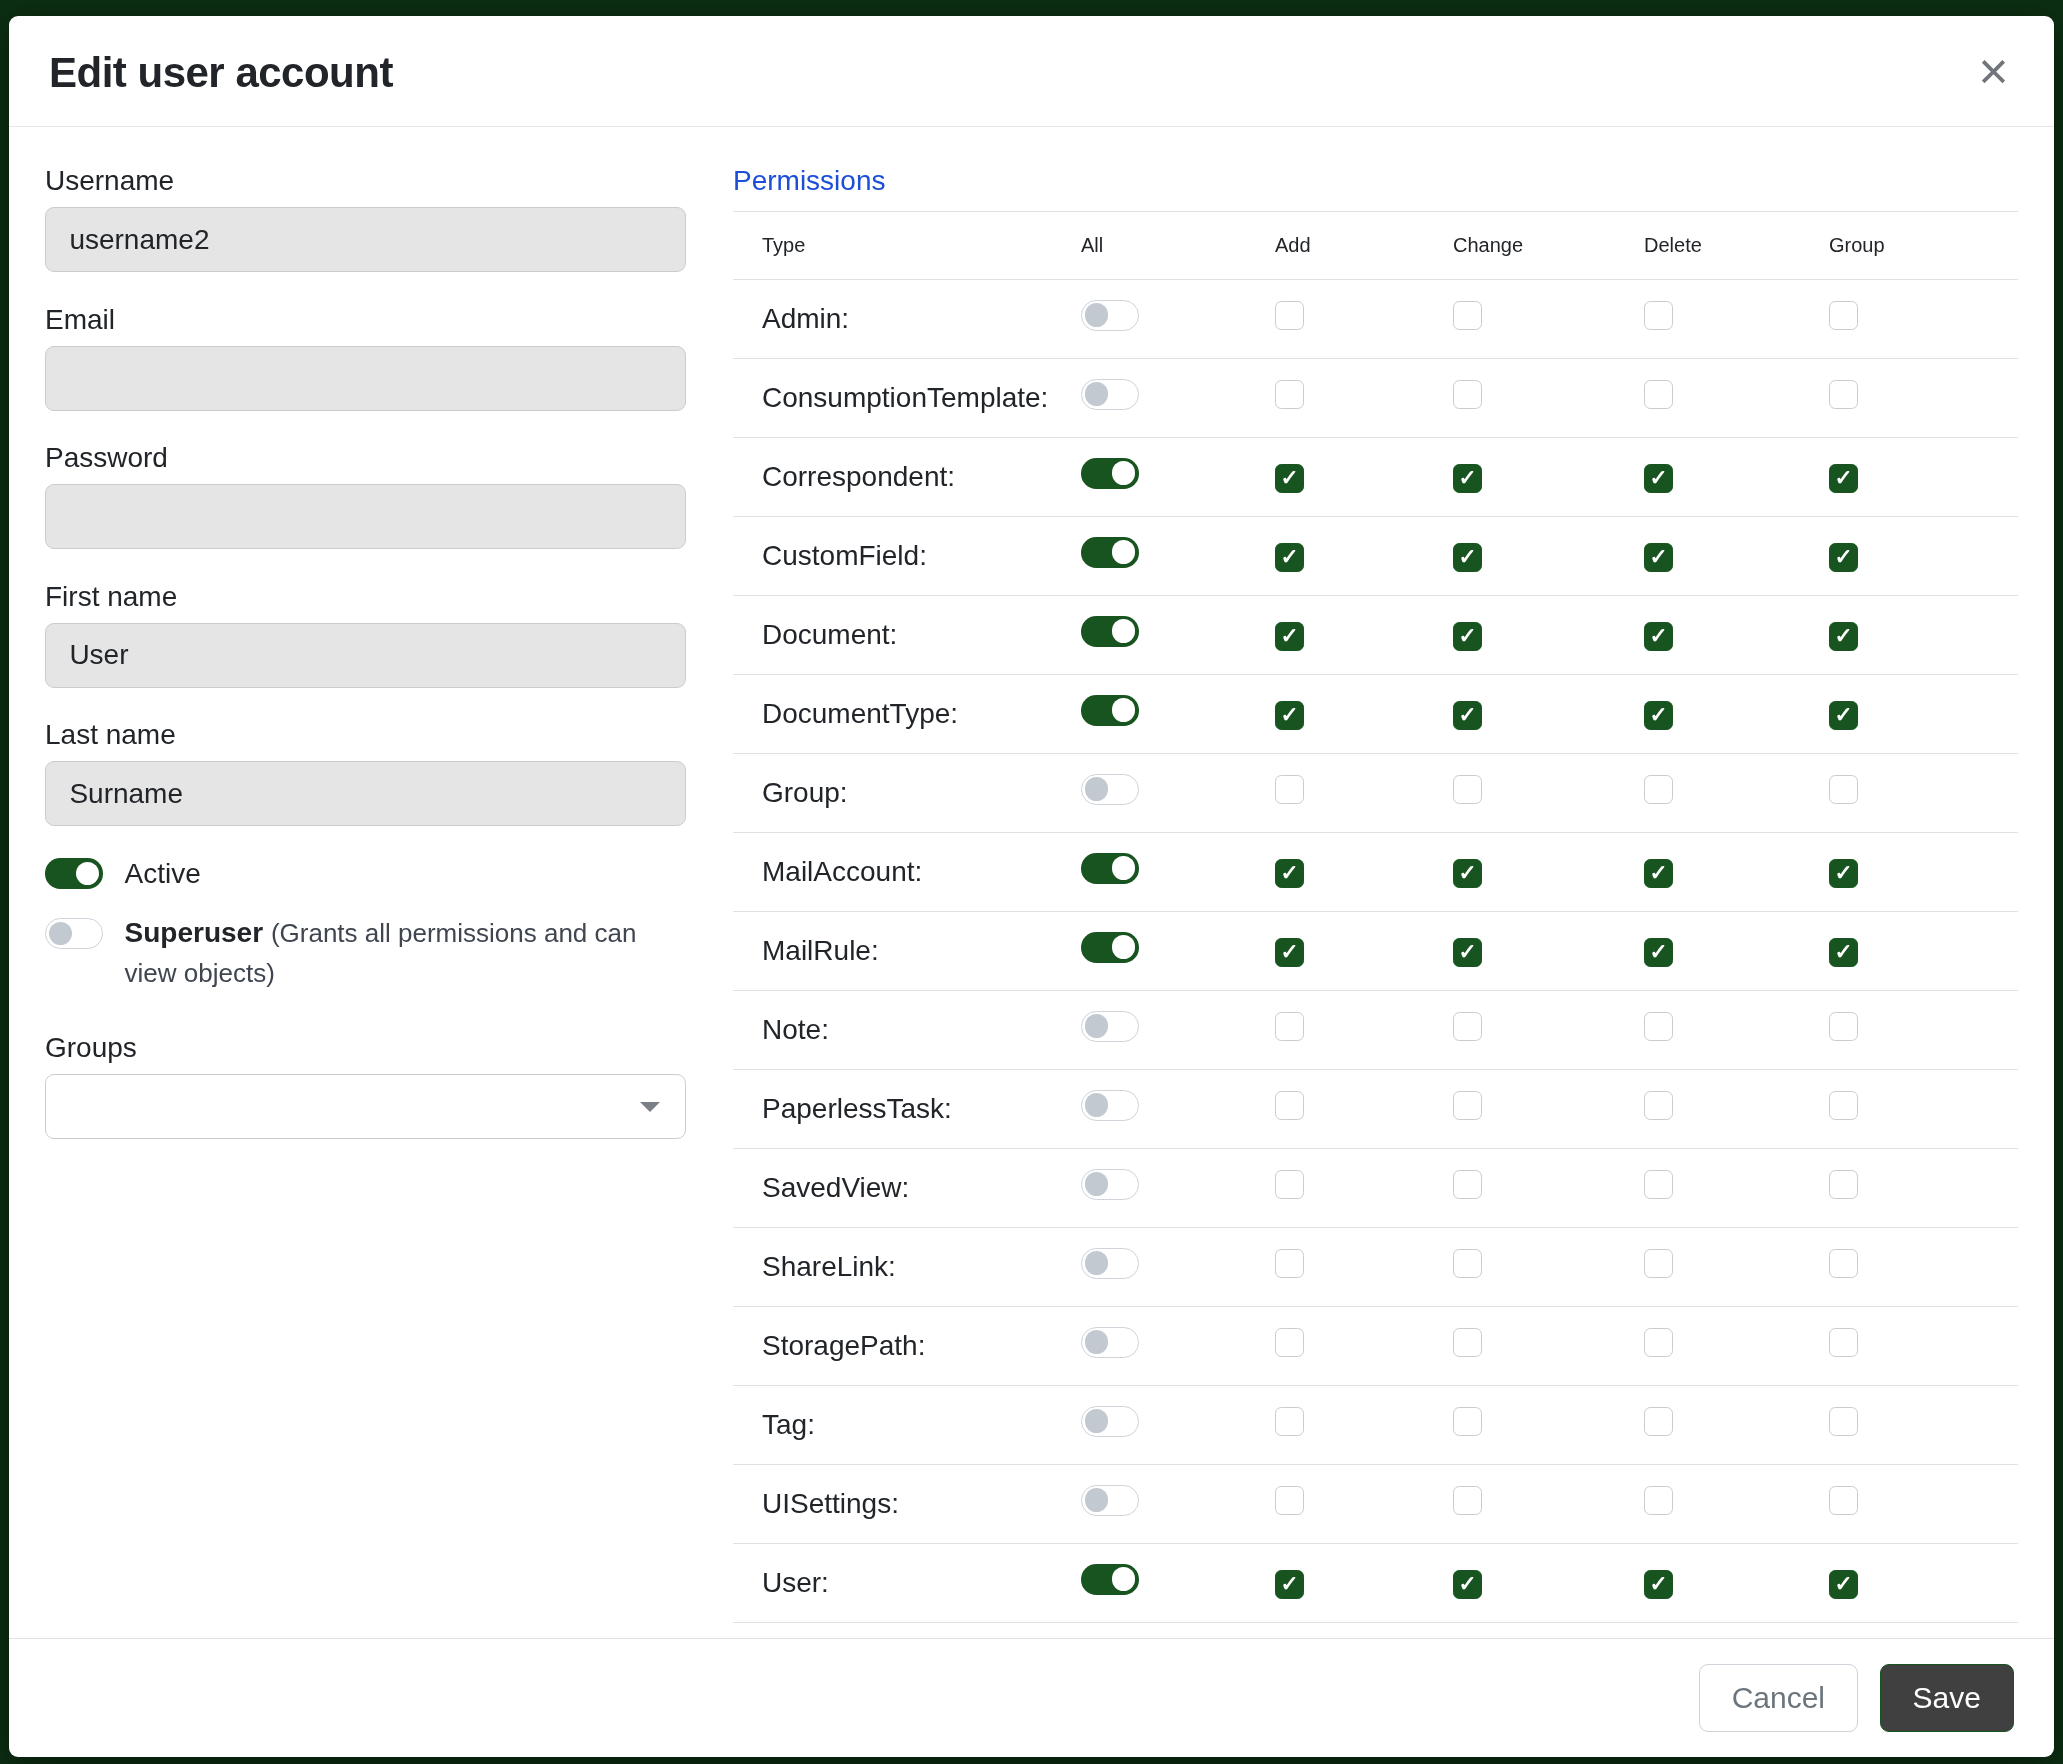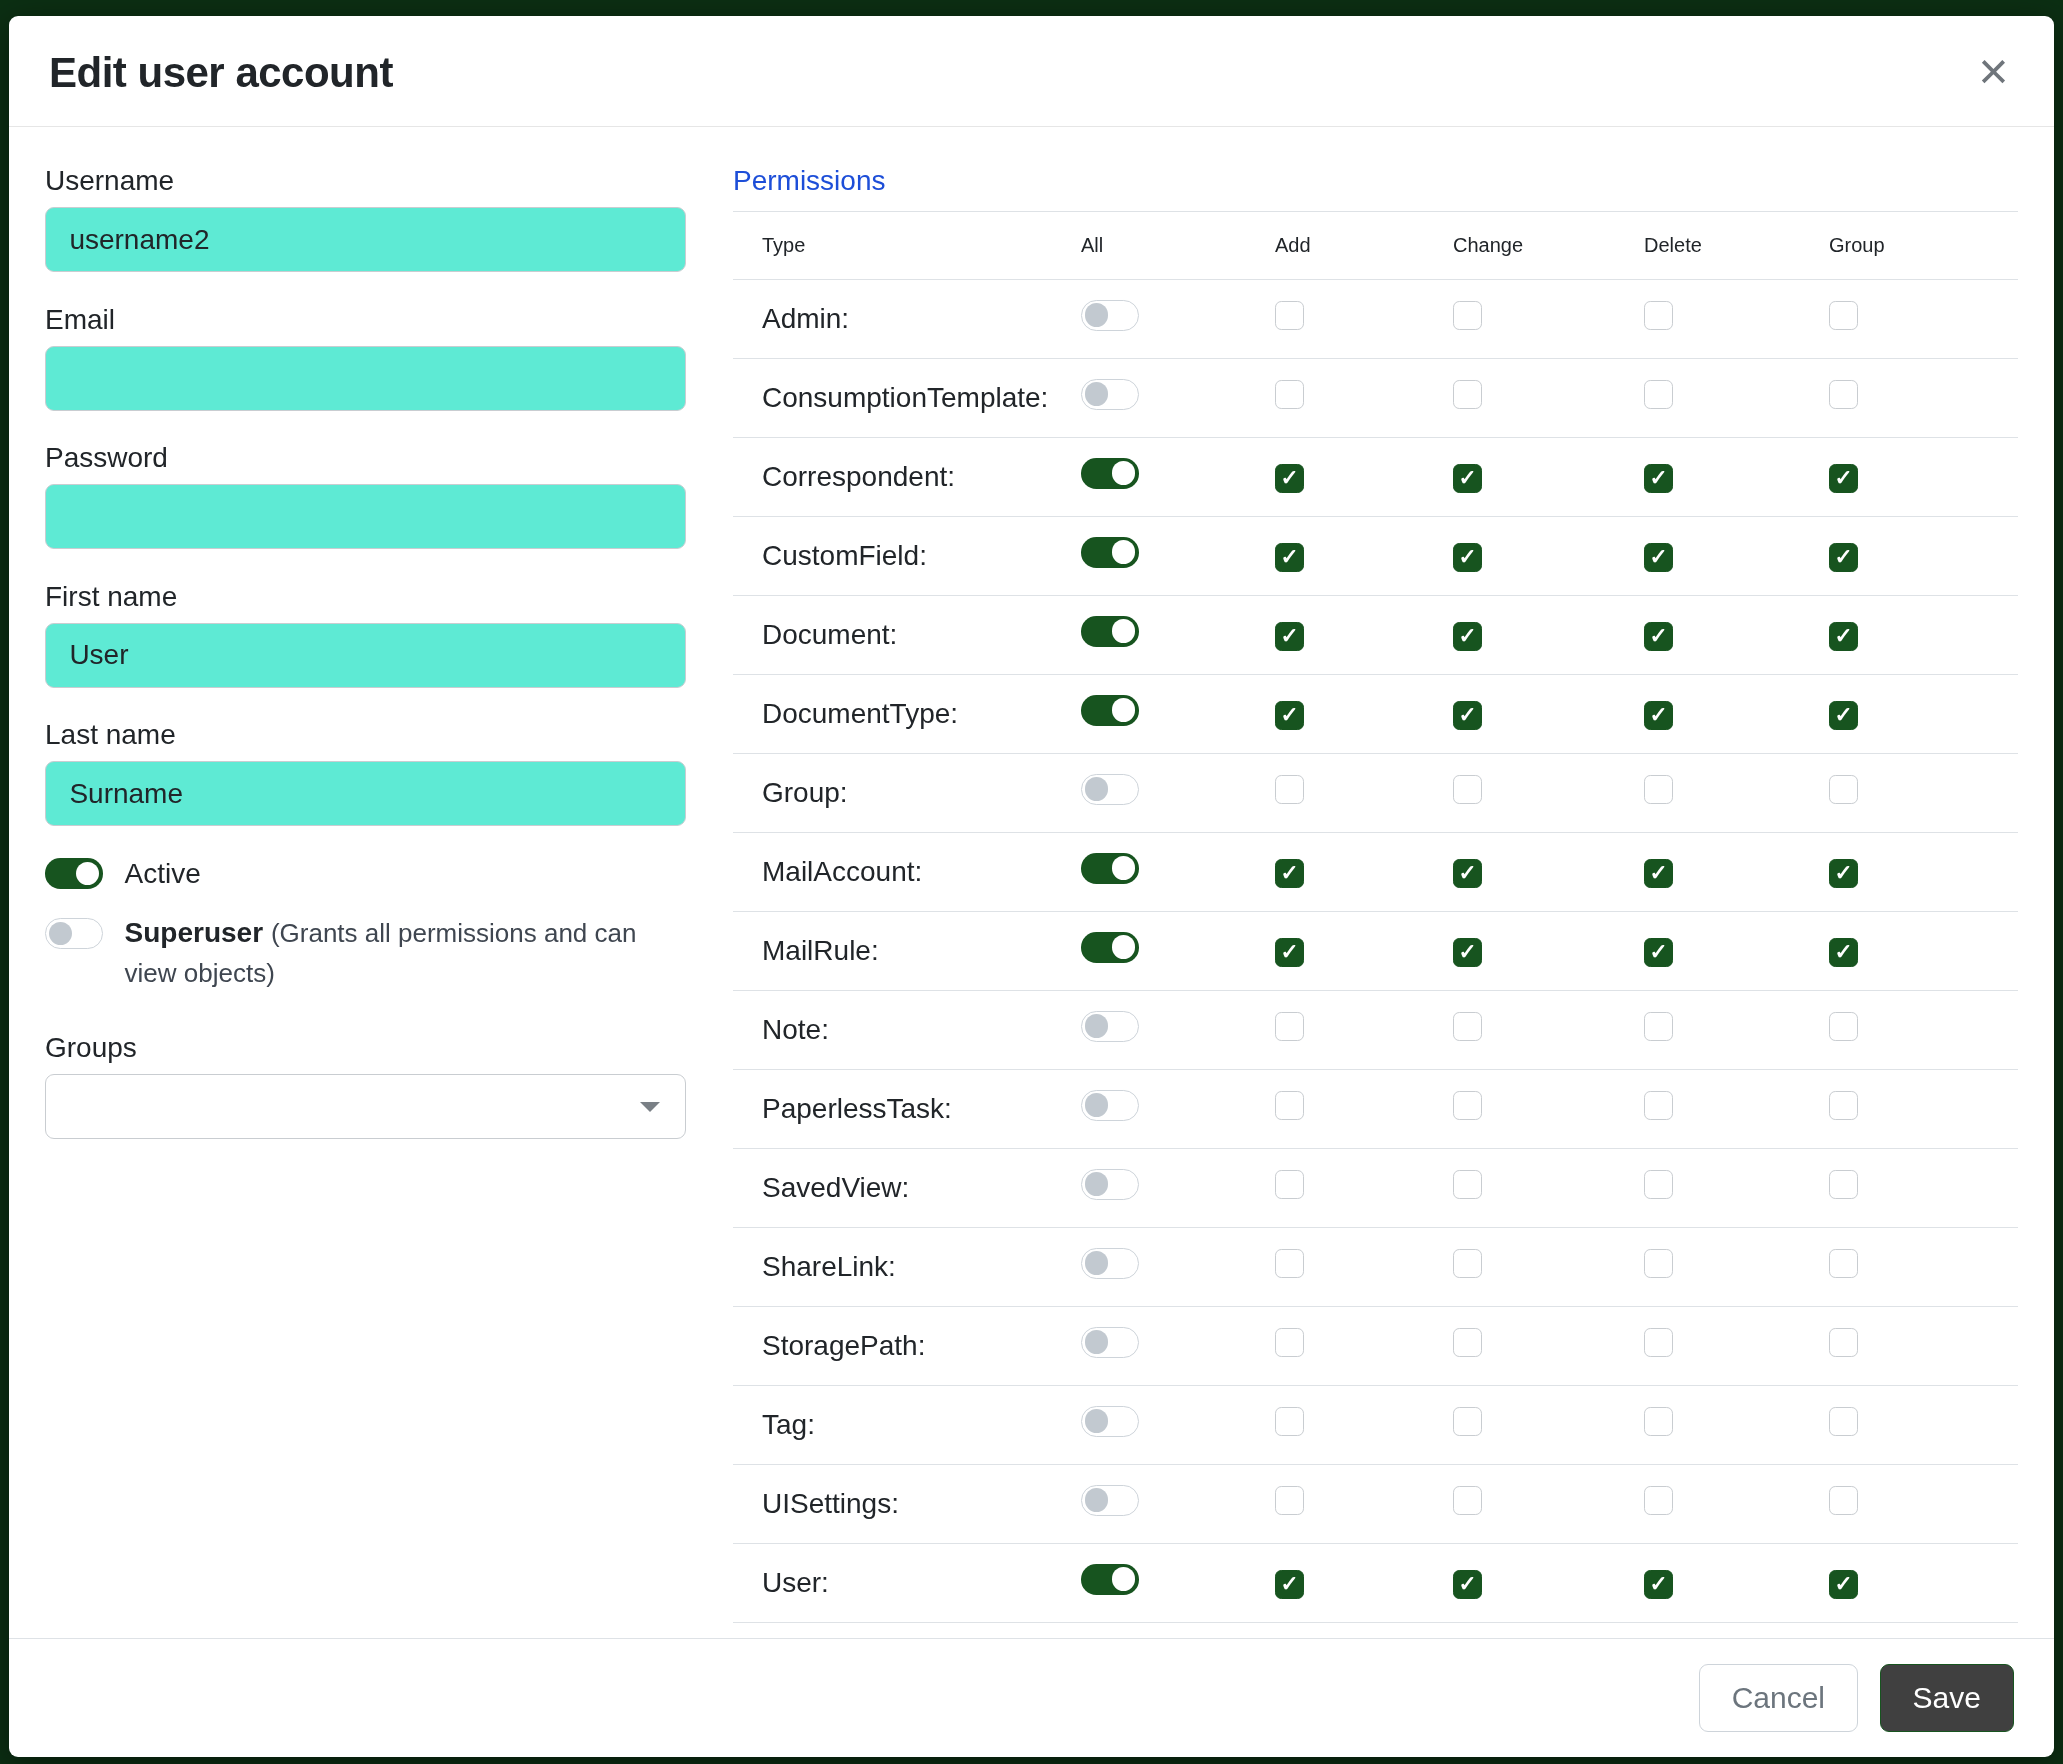--- a/index.html
+++ b/index.html
@@ -65,21 +65,21 @@
   }
   .text-input {
     width: 100%;
     height: 65px;
     border: 0.9px solid #c9cdd1;
     border-radius: 9px;
     padding: 0 23.4px;
     font-size: 28px;
     color: #212529;
     font-family: "Liberation Sans", sans-serif;
-    background: #5eead4;
+    background: #e5e5e5;
     outline: none;
   }
   
   .switch {
     display: inline-block;
     width: 58px; height: 31px;
     border-radius: 15.3px;
     position: relative;
     flex: 0 0 auto;
     cursor: pointer;

